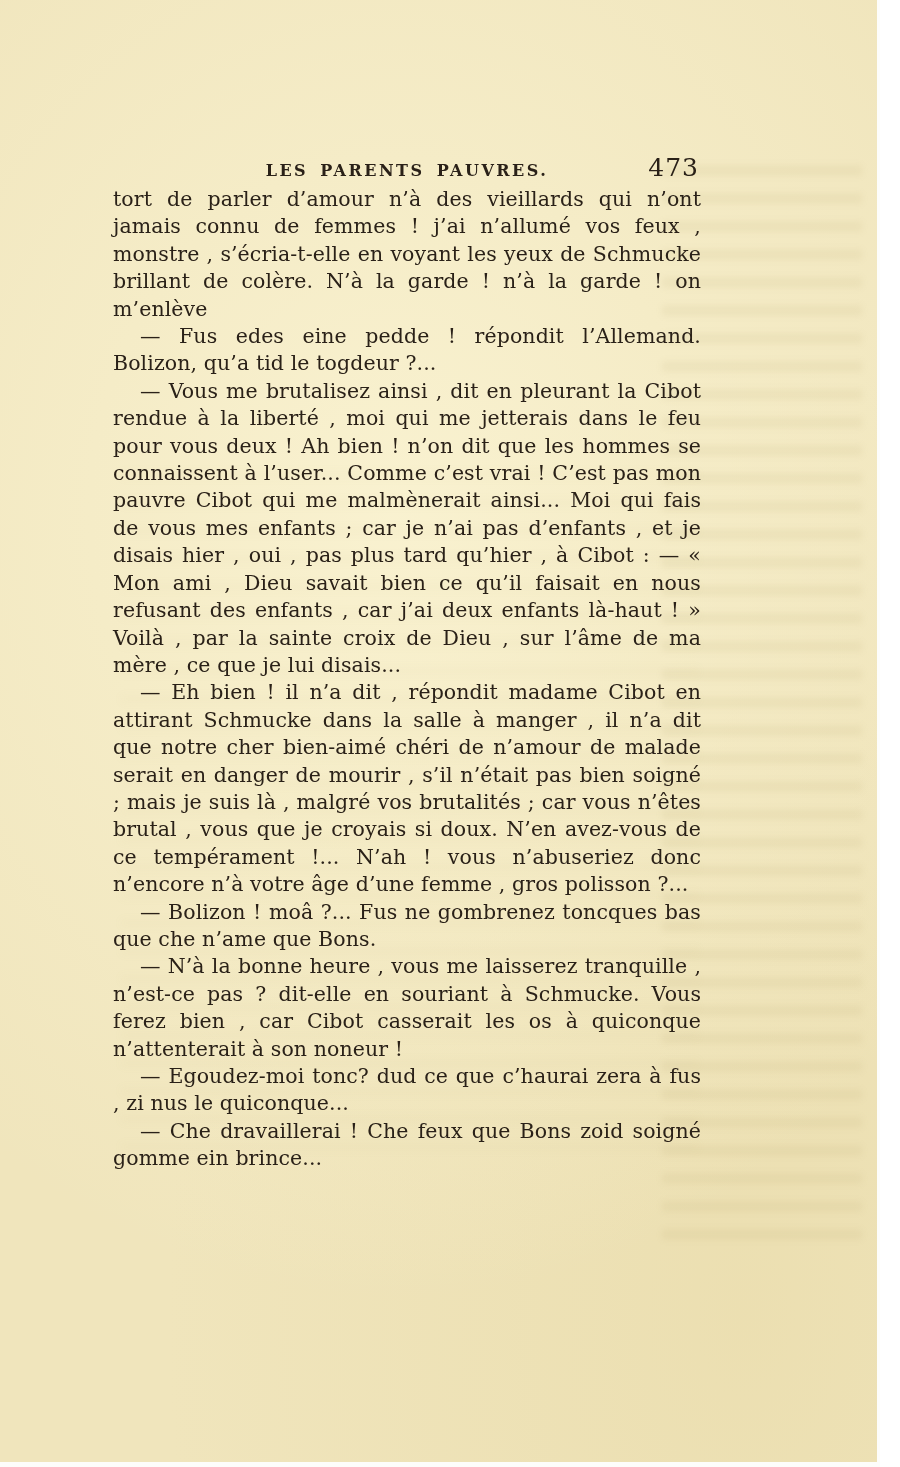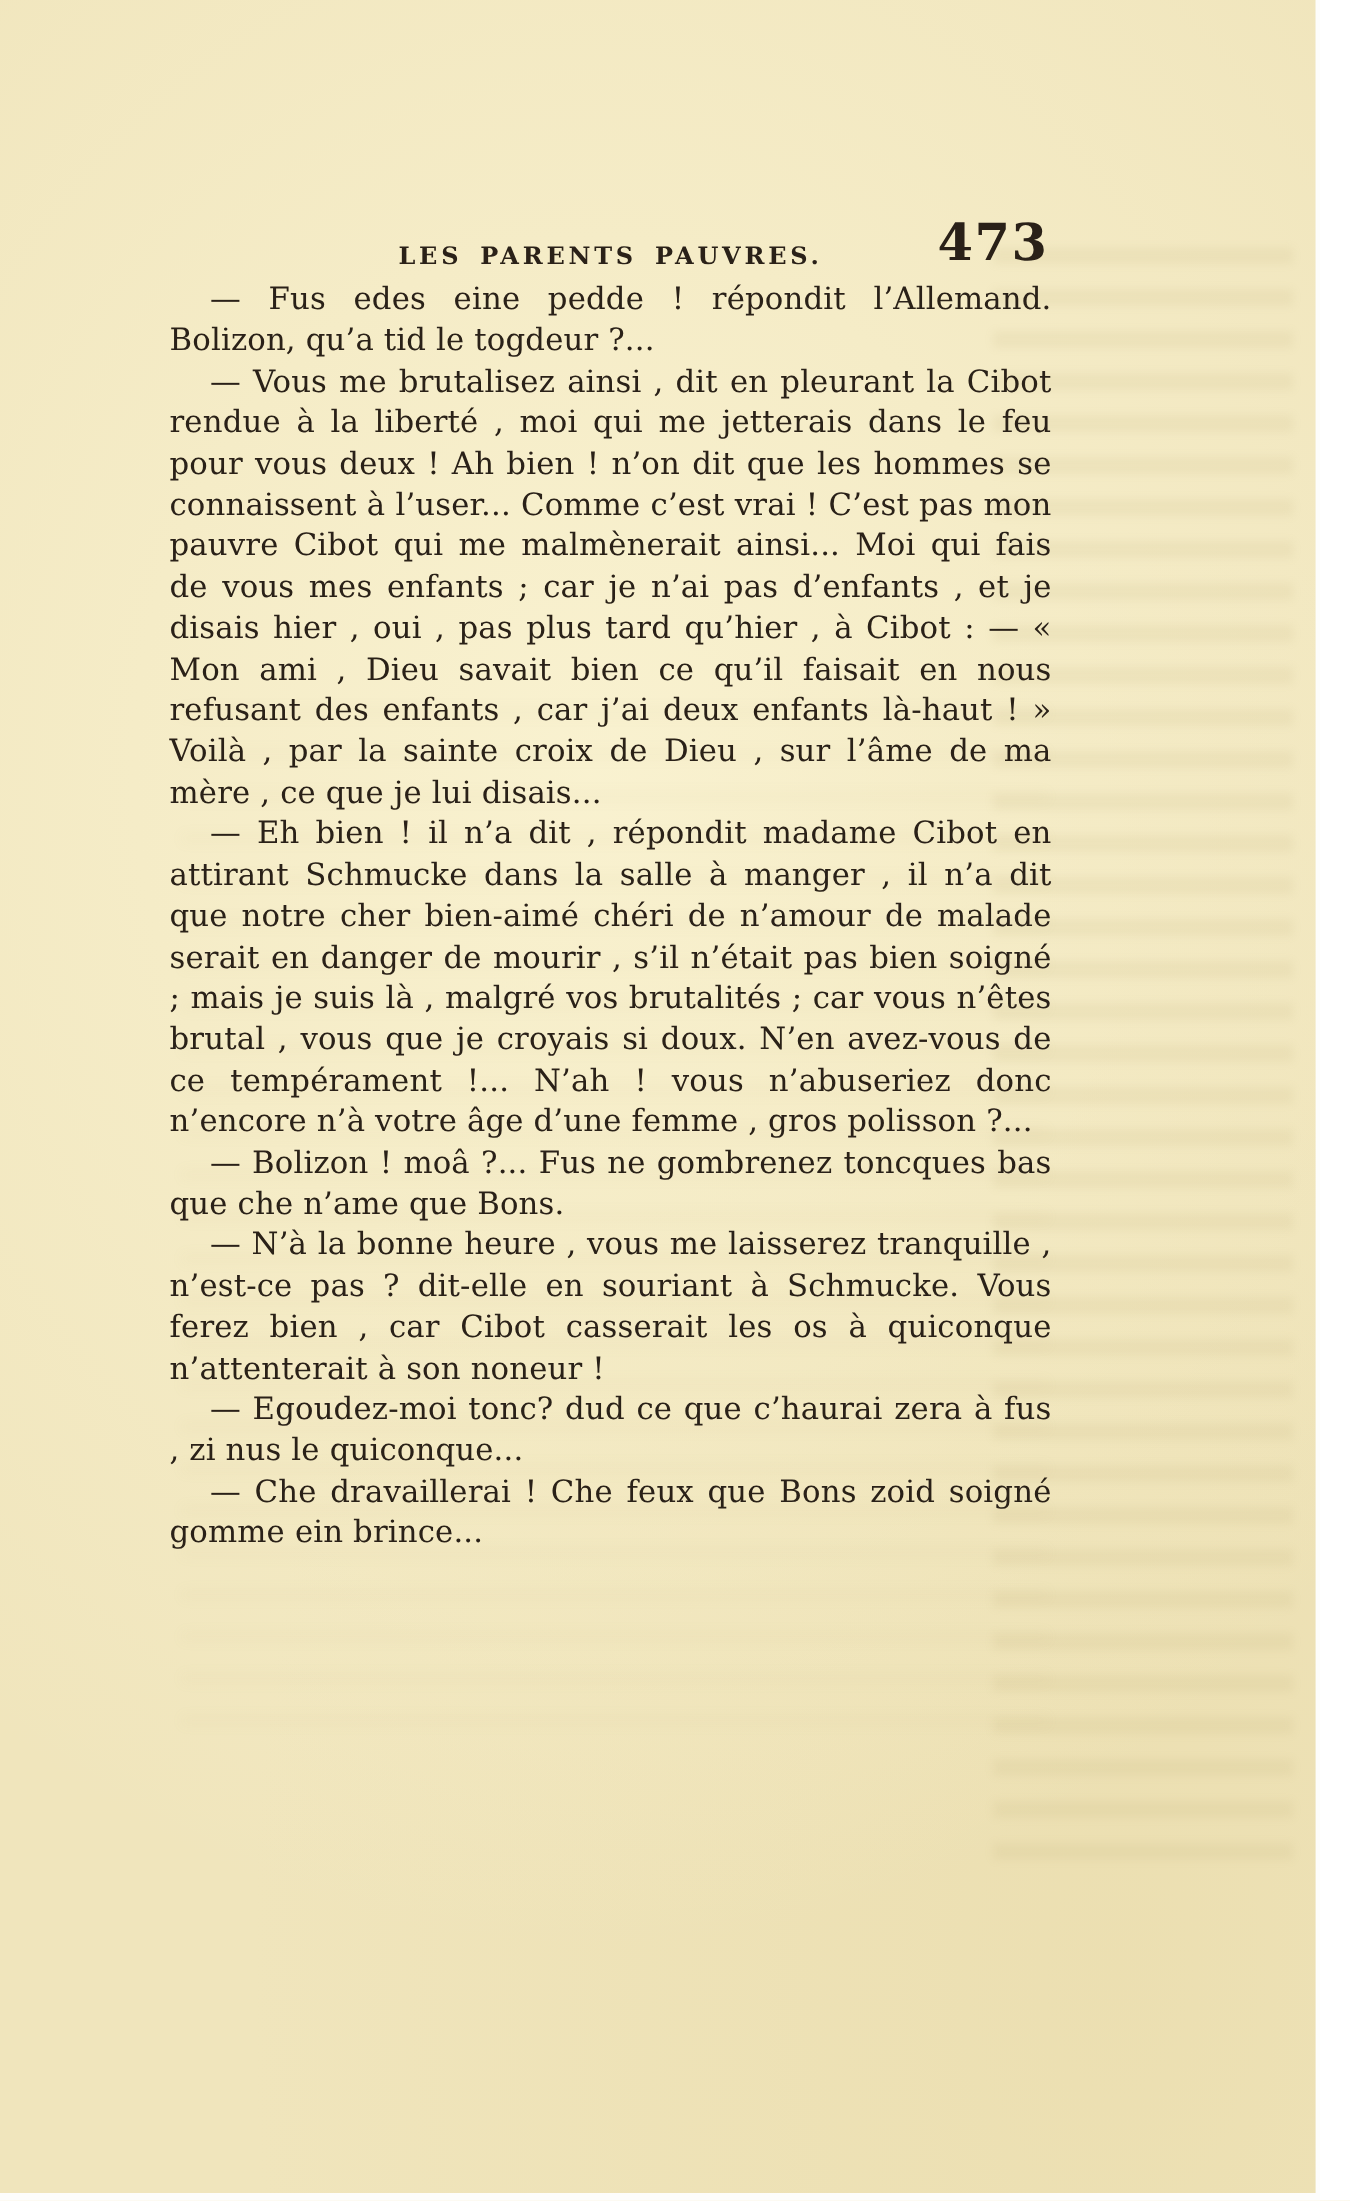--- a/index.html
+++ b/index.html
@@ -74,23 +74,23 @@
     text-align: center;
     font-size: 16px;
     letter-spacing: 2.5px;
     word-spacing: 4px;
     font-weight: 600;
   }
   .page-number {
     position: absolute;
     right: 2px;
     bottom: 0px;
-    font-size: 34px;
+    font-size: 25px;
     letter-spacing: 1px;
-    font-weight: 700;
+    font-weight: 400;
   }
   .textblock {
     position: absolute;
     top: 186px;
     left: 113px;
     width: 588px;
     color: #2a2118;
     font-size: 20.5px;
     line-height: 27.4px;
     text-align: justify;
@@ -114,20 +114,21 @@
   <div class="paper">
     <div class="show-through"></div>
     <div class="show-through-inner"></div>
 
     <div class="running-header">
       <span class="running-title">LES PARENTS PAUVRES.</span>
       <span class="page-number">473</span>
     </div>
 
     <div class="textblock">
+      <p class="no-indent"><span>tort de parler d’amour n’à des vieillards qui n’ont jamais connu de femmes ! j’ai n’allumé vos feux , monstre , s’écria-t-elle en voyant les yeux de Schmucke brillant de colère. N’à la garde ! n’à la garde ! on m’enlève</span></p>
 
       <p><span class="it">— Fus edes eine pedde ! </span><span>répondit l’Allemand. </span><span class="it">Bolizon, qu’a tid le togdeur ?...</span></p>
 
       <p><span>— Vous me brutalisez ainsi , dit en pleurant la Cibot rendue à la liberté , moi qui me jetterais dans le feu pour vous deux ! Ah bien ! n’on dit que les hommes se connaissent à l’user... Comme c’est vrai ! C’est pas mon pauvre Cibot qui me malmènerait ainsi... Moi qui fais de vous mes enfants ; car je n’ai pas d’enfants , et je disais hier , oui , pas plus tard qu’hier , à Cibot : — « Mon ami , Dieu savait bien ce qu’il faisait en nous refusant des enfants , car j’ai deux enfants là-haut ! » Voilà , par la sainte croix de Dieu , sur l’âme de ma mère , ce que je lui disais...</span></p>
 
 
       <p><span>— Eh bien ! il n’a dit , répondit madame Cibot en attirant Schmucke dans la salle à manger , il n’a dit que notre cher bien-aimé chéri de n’amour de malade serait en danger de mourir , s’il n’était pas bien soigné ; mais je suis là , malgré vos brutalités ; car vous n’êtes brutal , vous que je croyais si doux. N’en avez-vous de ce tempérament !... N’ah ! vous n’abuseriez donc n’encore n’à votre âge d’une femme , gros polisson ?...</span></p>
 
       <p><span class="it">— Bolizon ! moâ ?... Fus ne gombrenez toncques bas que che n’ame que Bons.</span></p>
 

